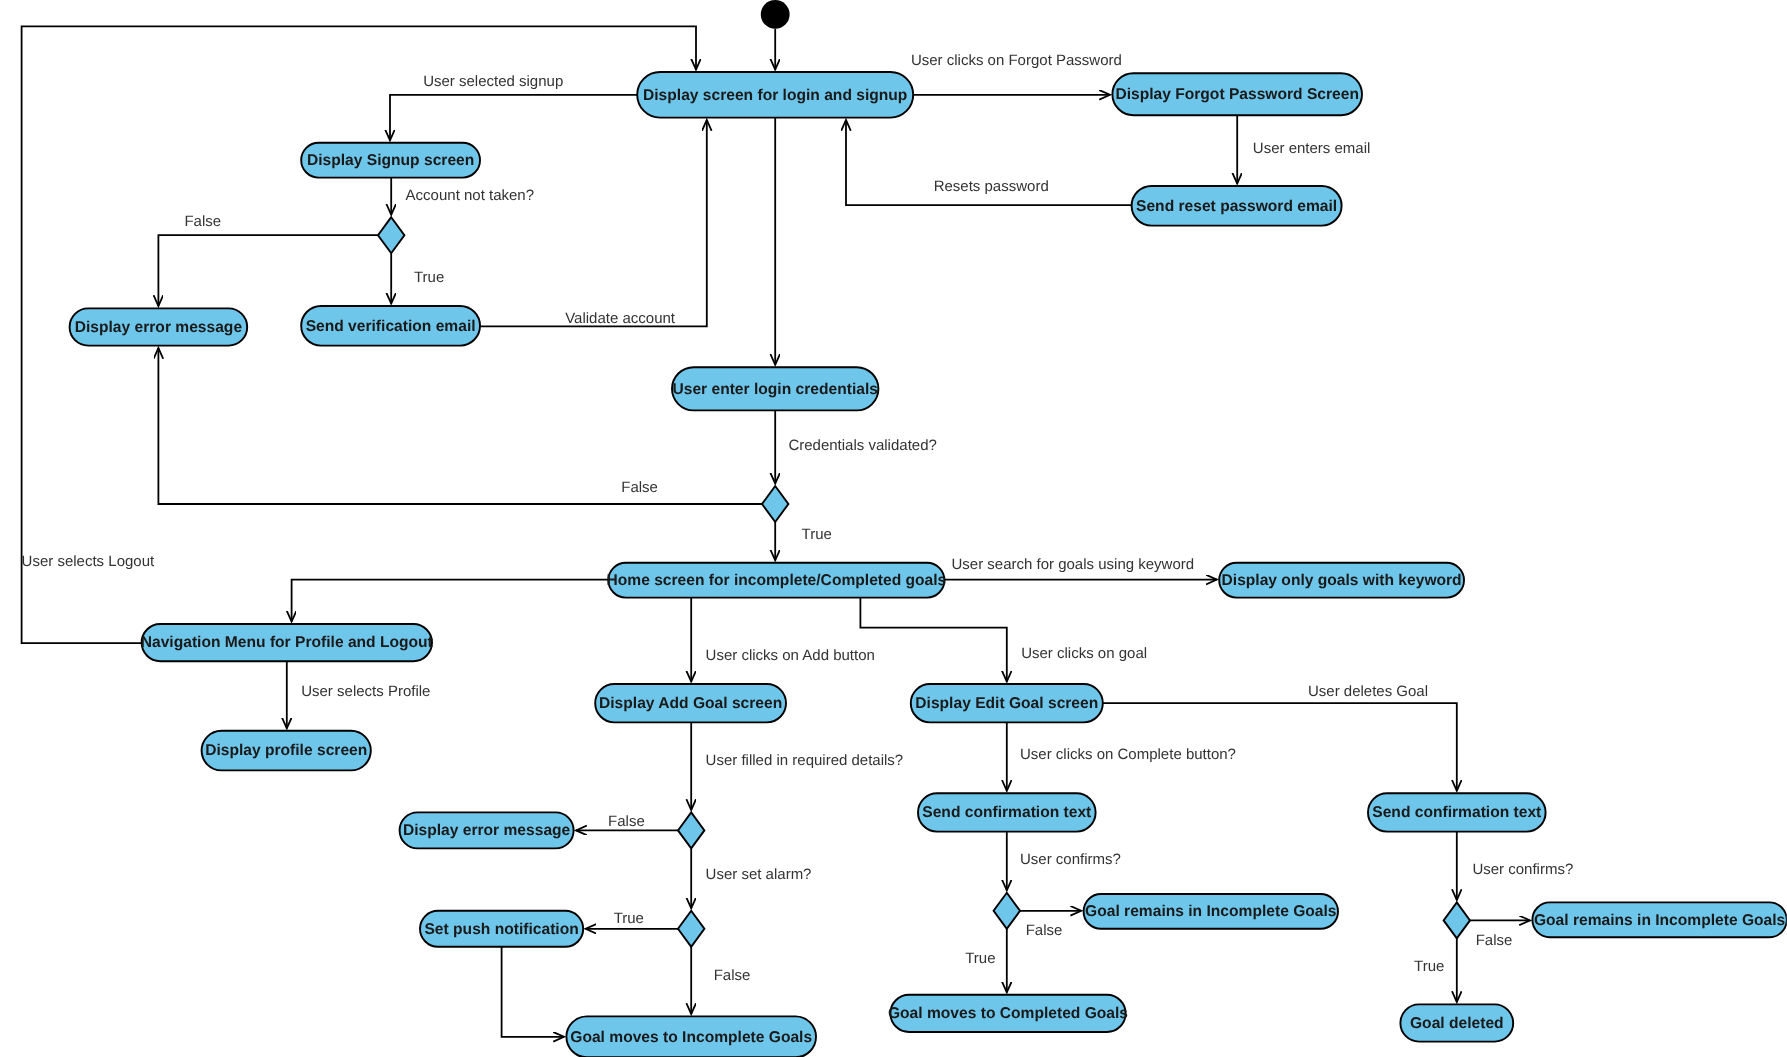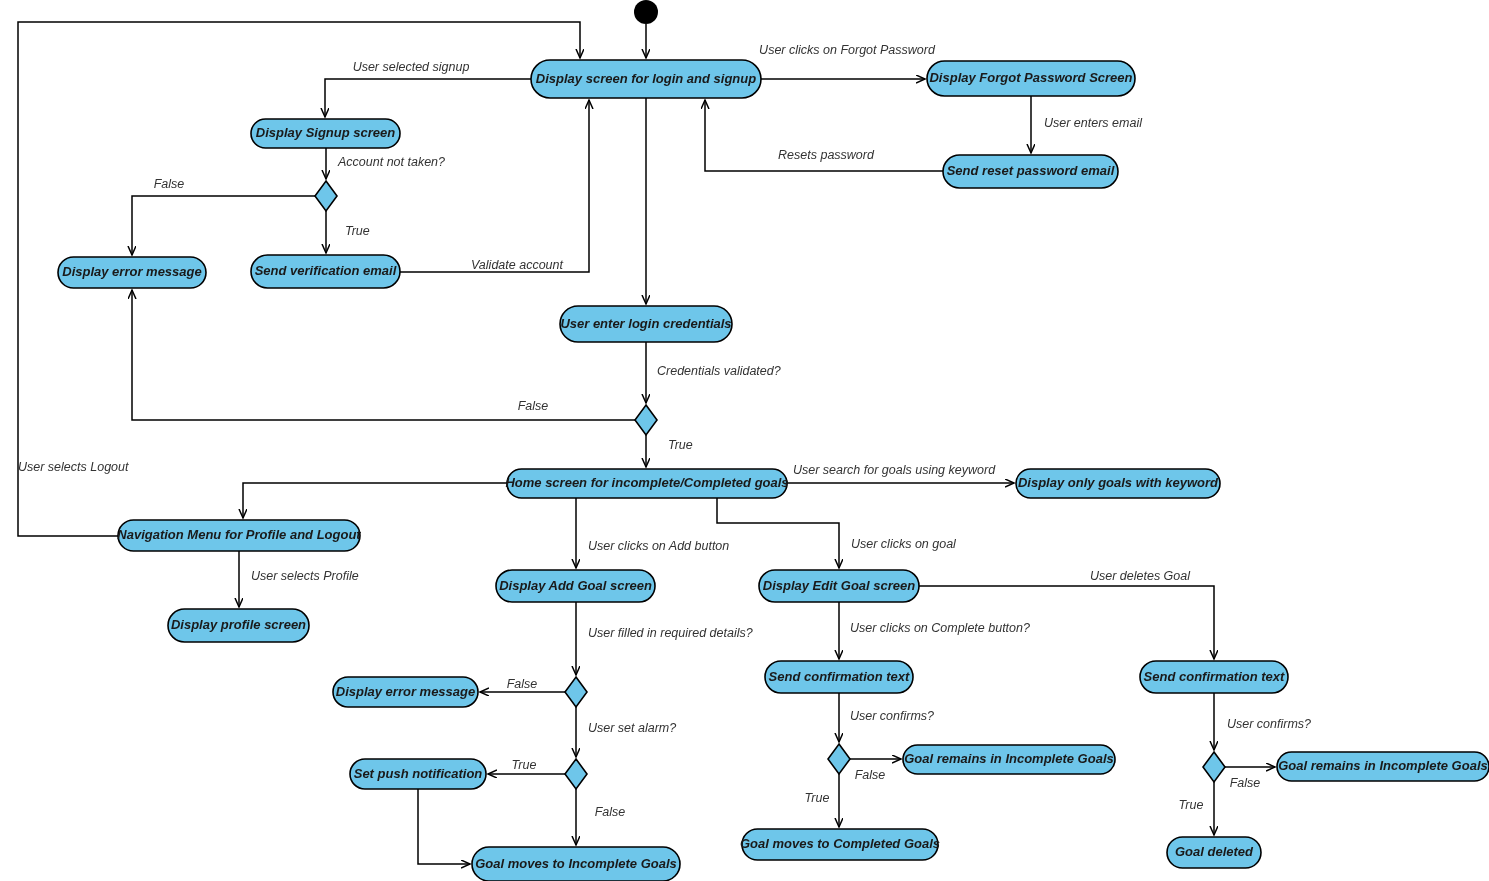--- a/index.html
+++ b/index.html
@@ -11,21 +11,20 @@
   body {
     width: 1489px;
     height: 881px;
     overflow: hidden;
     font-family: "Liberation Sans", sans-serif;
   }
   #diagram-root {
     position: relative;
     width: 1489px;
     height: 789px;
-    font-style: italic;
   }
   svg.diagram-canvas {
     position: absolute;
     top: 0; left: 0;
     width: 1489px;
     height: 881px;
     display: block;
   }
   .node-shape {
     fill: #6ec6ea;

